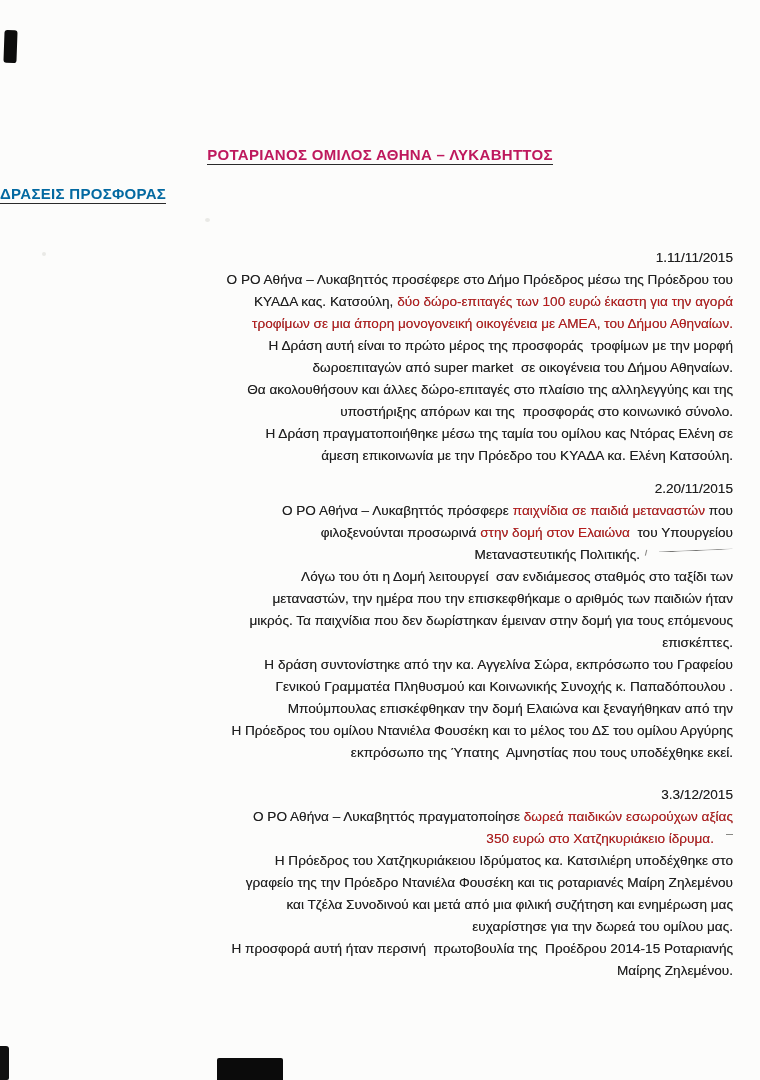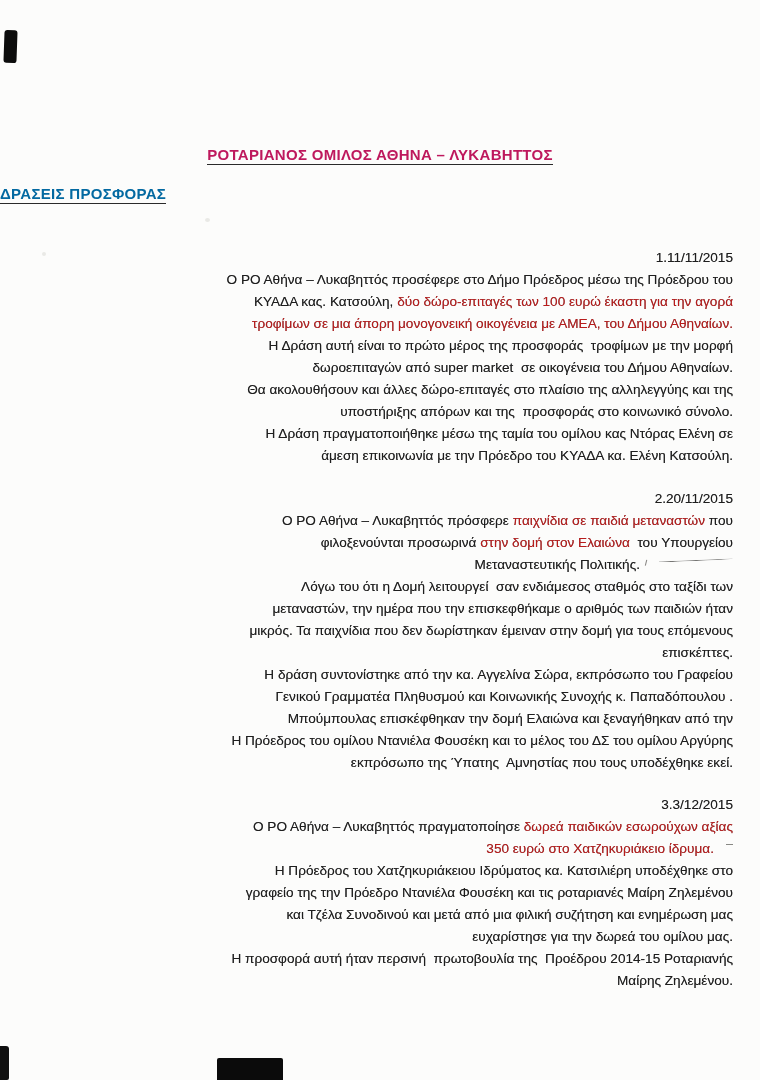--- a/index.html
+++ b/index.html
@@ -15,21 +15,21 @@
     font-size:15px;font-weight:bold;letter-spacing:.3px;color:#be185d;
   }
   .doc-title span{border-bottom:1.6px solid #2a2a2a;padding-bottom:1px;}
   .doc-subtitle{
     position:absolute;left:0;top:185px;width:736px;
     font-size:15px;font-weight:bold;letter-spacing:.3px;color:#0369a1;
   }
   .doc-subtitle span{border-bottom:1.6px solid #2a2a2a;padding-bottom:1px;}
   #content{position:absolute;left:123px;top:247px;width:610px;}
   .sec{margin:0;}
-  .sec2{margin-top:21px;}
+  .sec2{margin-top:11px;}
   .sec3{margin-top:20px;}
   .ln{
     white-space:pre;height:22px;line-height:22px;font-size:13.6px;
     color:#1e1e1e;text-shadow:0 0 .4px rgba(30,30,30,.55);text-align:right;
   }
   .ln b{font-weight:normal;color:#b91c1c;}
   .num{display:inline-block;width:25px;}
   .body .ln{padding-left:25px;}
   
   .pen-line{

